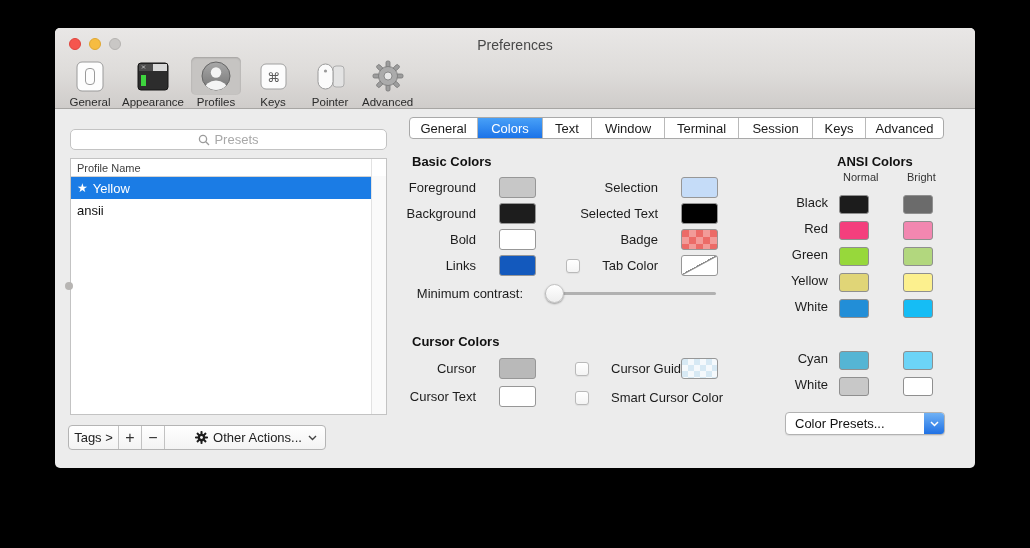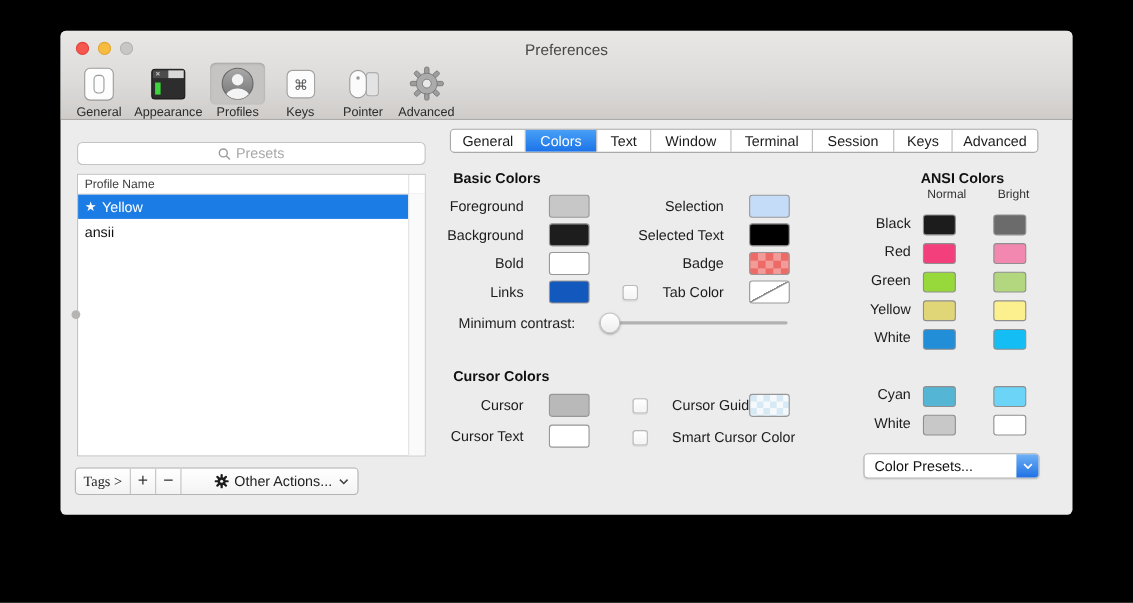--- a/index.html
+++ b/index.html
@@ -40,21 +40,21 @@
   .prow.selected{color:#fff;}
   .prow .star{margin-right:5px;font-size:12px;}
   .scrolltrack{position:absolute;right:0;top:17px;bottom:0;width:14px;background:#fafafa;border-left:1px solid #e2e2e2;}
   .hdr-divider{position:absolute;right:14px;top:0;height:17px;width:1px;background:#e2e2e2;}
   .split-dot{position:absolute;left:10px;top:254px;width:8px;height:8px;border-radius:50%;background:#b7b5b3;}
   .btngroup{position:absolute;left:13px;top:397px;height:23px;display:flex;
             border:1px solid #b4b4b4;border-radius:4px;background:linear-gradient(#fff,#f3f3f3);overflow:hidden;}
   .bg-cell{display:flex;align-items:center;justify-content:center;font-size:13px;color:#222;
            border-right:1px solid #c2c2c2;box-sizing:border-box;}
   .bg-cell:last-child{border-right:none;}
-  .cell-tags{width:50px;font-family:Liberation Serif, serif;}
+  .cell-tags{width:50px;}
   .cell-plus{width:23px;font-size:16px;color:#333;}
   .cell-minus{width:23px;font-size:16px;color:#333;}
   .cell-actions{width:160px;gap:5px;justify-content:center;padding-left:7px;position:relative;}
   .cell-actions .chev{position:absolute;right:8px;}
   
   .sec-title{position:absolute;font-size:13px;font-weight:bold;color:#111;}
   .crow{position:absolute;display:flex;align-items:center;justify-content:flex-end;height:21px;gap:16px;}
   .clabel{font-size:13px;color:#1c1c1c;white-space:nowrap;}
   .swatch{width:37px;height:21px;border:1px solid #979797;border-radius:3px;box-sizing:border-box;
           margin-left:7px;flex:none;}

